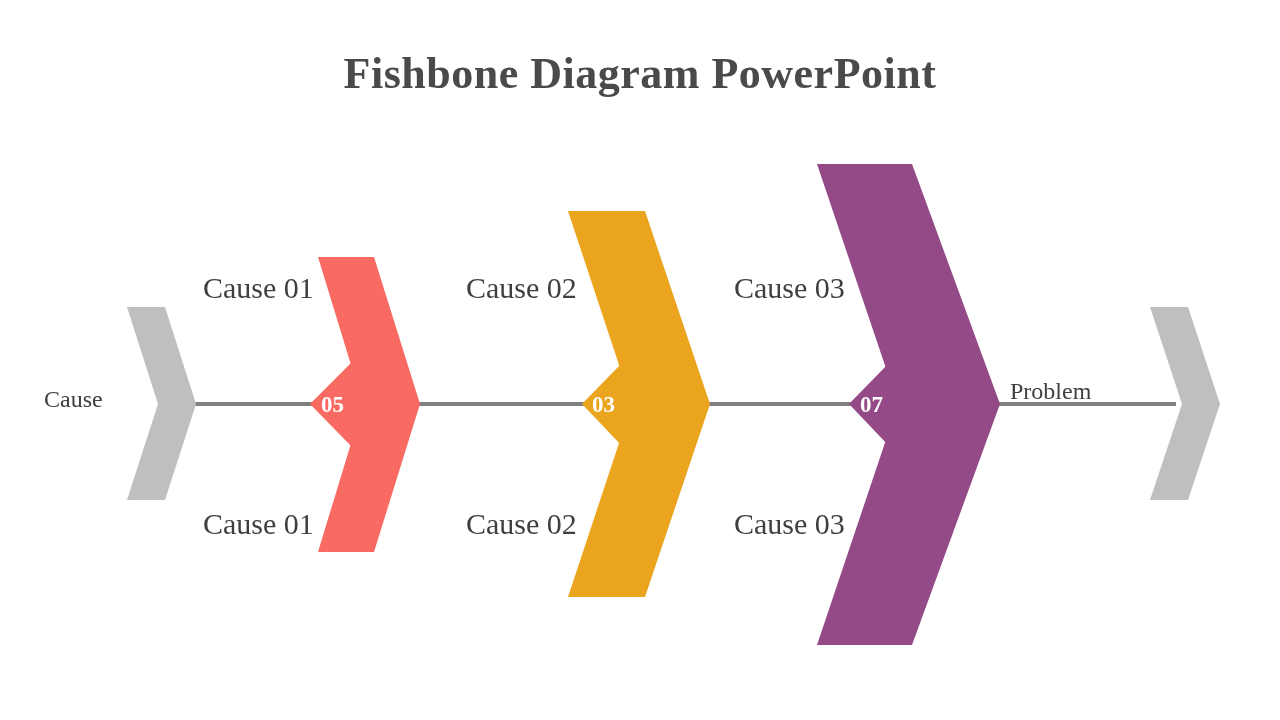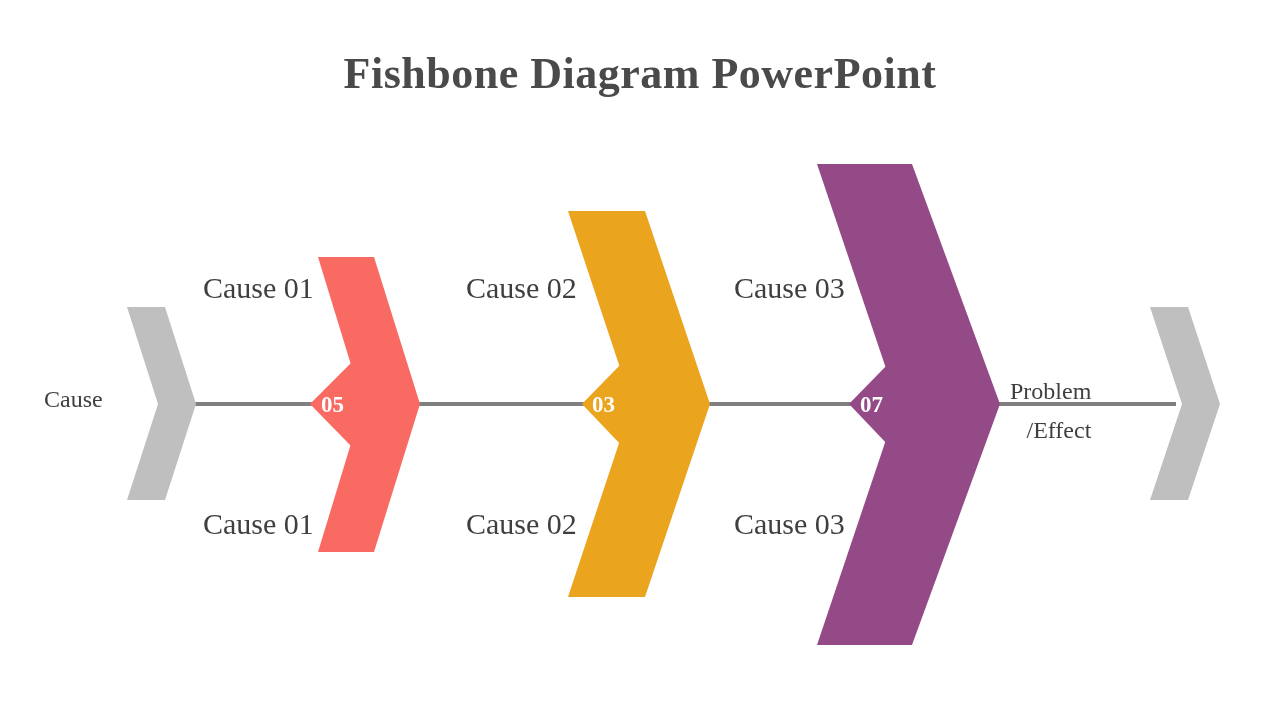--- a/index.html
+++ b/index.html
@@ -100,21 +100,20 @@
     <polygon points="582,404 622,363 636,363 636,446 622,446" fill="#eba41e"></polygon>
 
     <polygon points="817,164 912,164 1000,404 912,645 817,645 898,404" fill="#944a87"></polygon>
     <polygon points="849,404 890,362 903,362 903,447 890,447" fill="#944a87"></polygon>
   </svg>
 
   <div class="cap-label" id="cause-label">Cause</div>
 
   <div class="cap-label" id="effect-label">
     <span class="eff-line">Problem</span>
-    <span class="eff-line">/Effect</span>
   </div>
 
   <div class="bone-label" style="left:203px; top:271px;">Cause 01</div>
   <div class="bone-label" style="left:203px; top:507px;">Cause 01</div>
   <div class="num-badge" style="left:321px; top:392px;">05</div>
 
   <div class="bone-label" style="left:466px; top:271px;">Cause 02</div>
   <div class="bone-label" style="left:466px; top:507px;">Cause 02</div>
   <div class="num-badge" style="left:592px; top:392px;">03</div>
 

